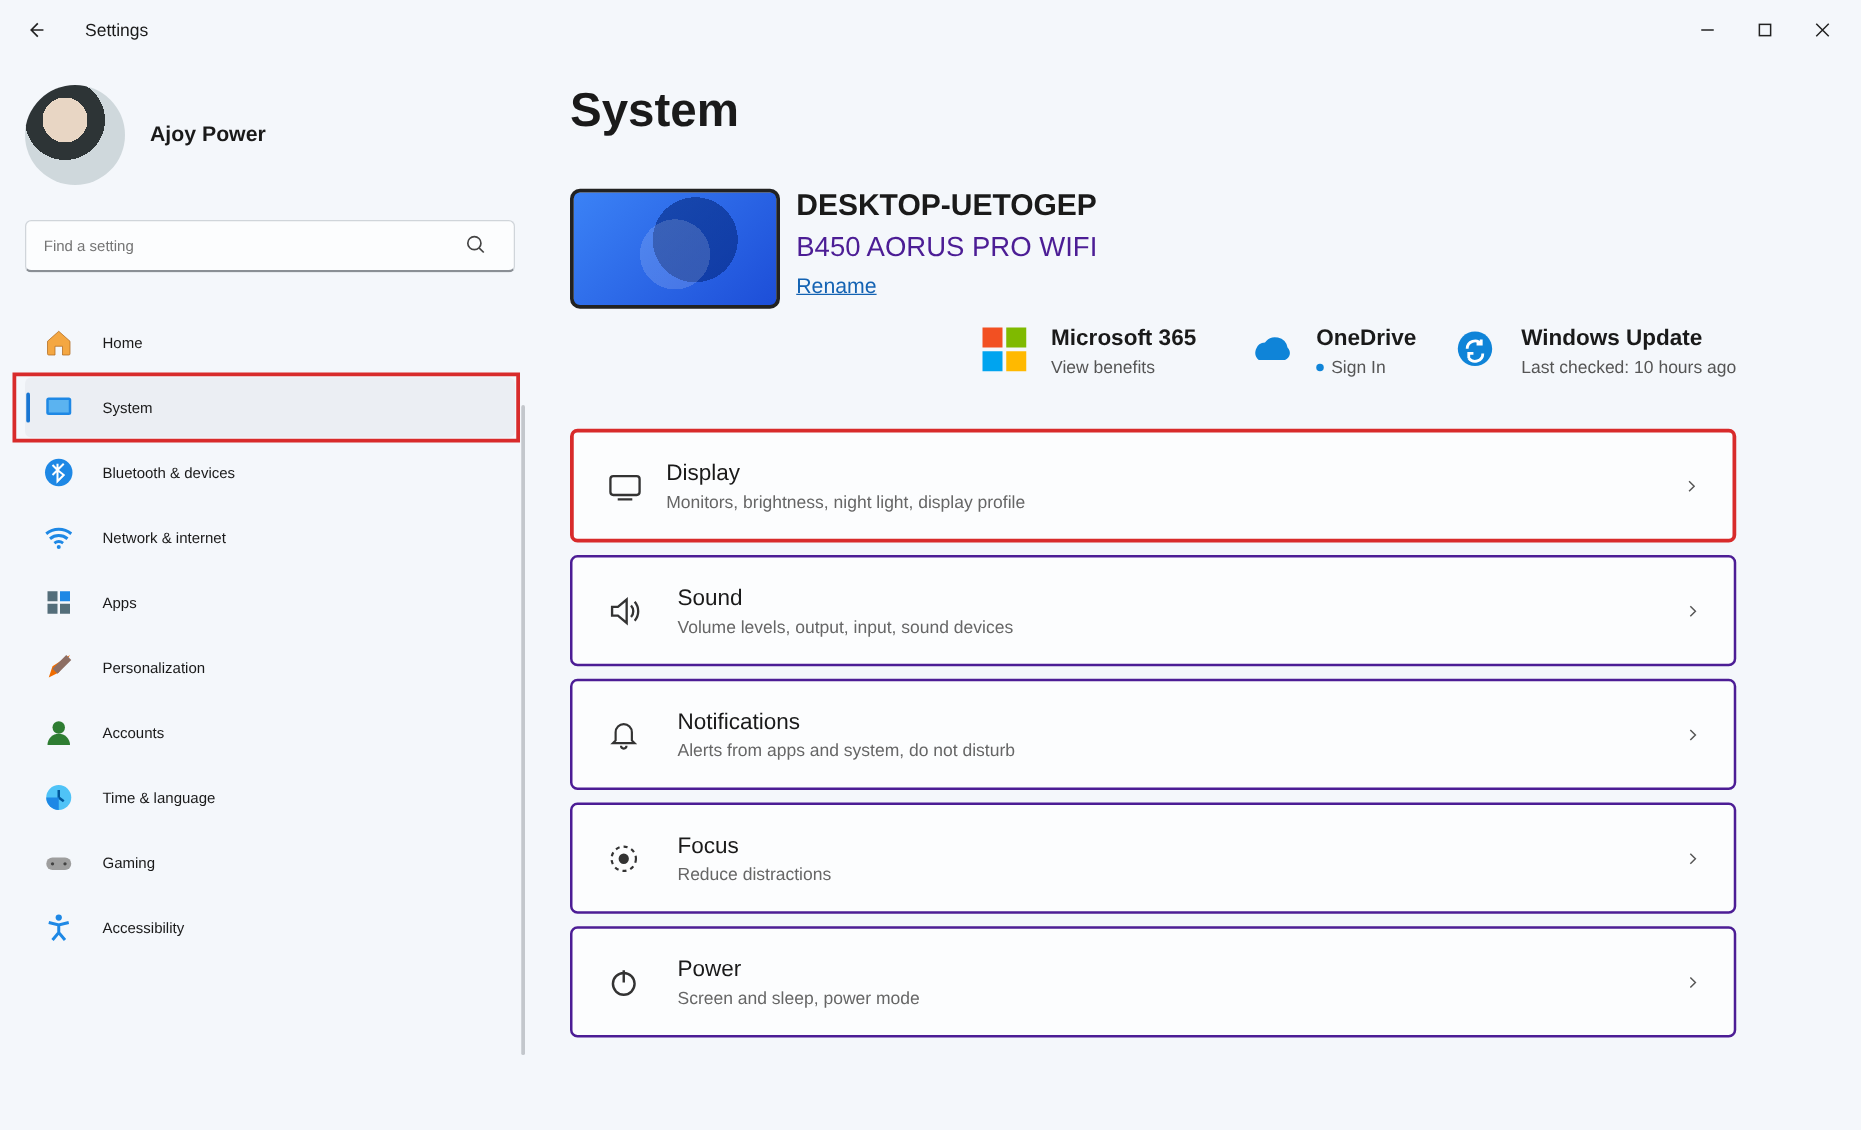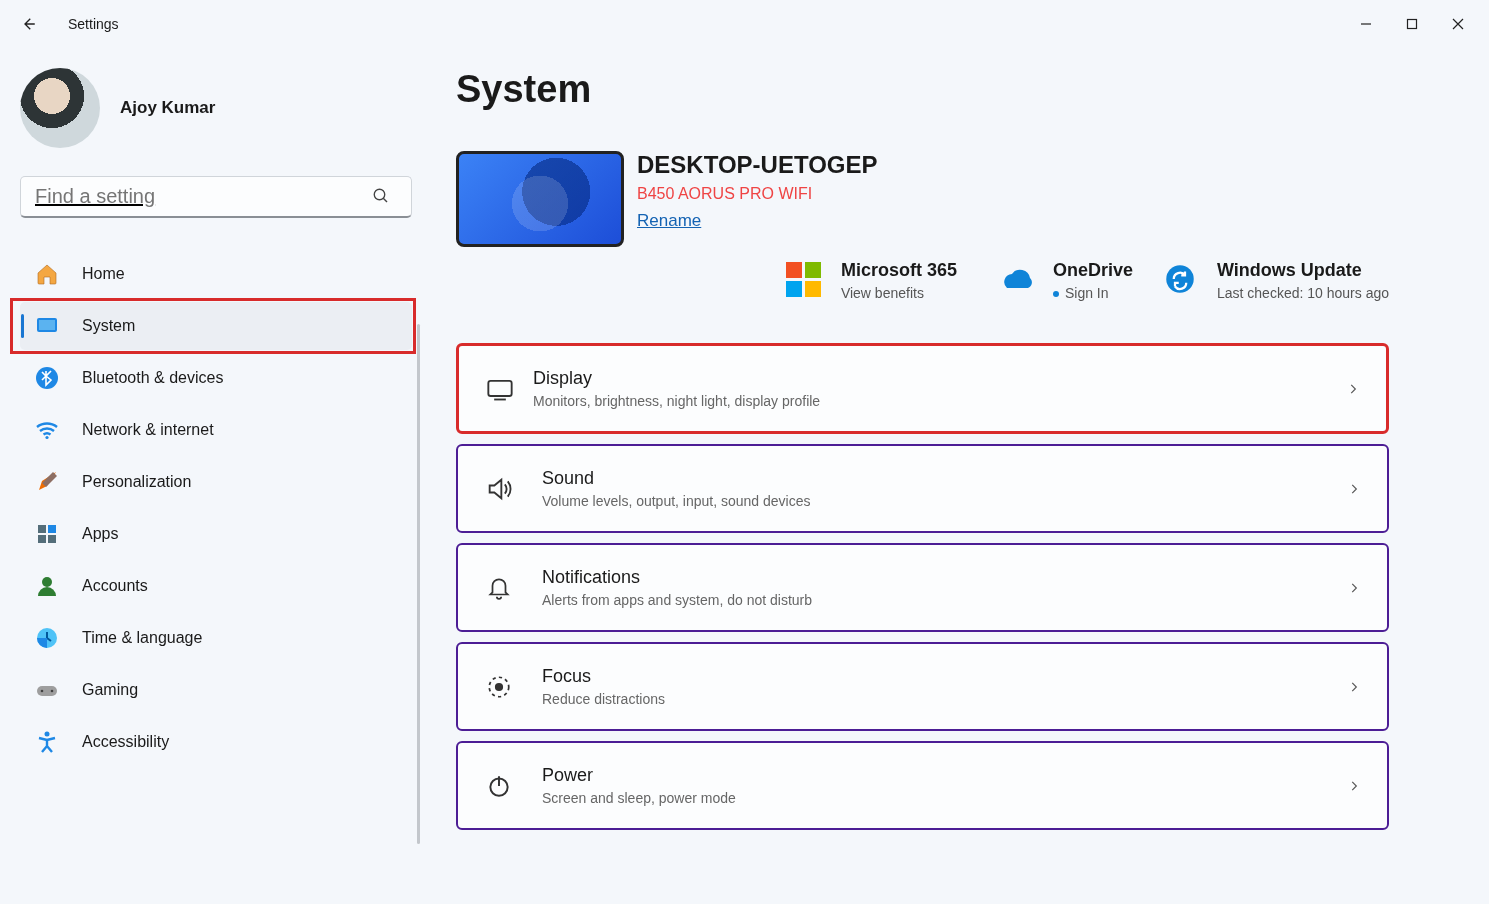--- a/index.html
+++ b/index.html
@@ -13,39 +13,39 @@
 
 .layout { display: flex; height: calc(904px - 48px); }
 .sidebar { width: 420px; padding: 20px 12px 0 20px; position: relative; }
 .main { flex: 1; padding: 20px 100px 20px 36px; overflow-y: auto; }
 
 .user-row { display: flex; align-items: center; gap: 20px; margin-bottom: 28px; }
 .avatar { width: 80px; height: 80px; border-radius: 50%; background: radial-gradient(circle at 40% 35%, #e8d6c4 0 18px, #2d3436 18px 32px, #cfd8dc 32px); background-size: cover; }
 .user-name { font-size: 17px; font-weight: 600; }
 
 .search-wrap { position: relative; margin-bottom: 32px; }
-.search-input { width: 392px; height: 42px; background: #fcfdfe; border: 1px solid #d0d5da; border-bottom: 2px solid #8a8f95; border-radius: 5px; padding: 0 44px 0 14px; font-size: 20px; outline: none; text-decoration: underline; }
+.search-input { width: 392px; height: 42px; background: #fcfdfe; border: 1px solid #d0d5da; border-bottom: 2px solid #8a8f95; border-radius: 5px; padding: 0 44px 0 14px; font-size: 12px; outline: none; }
 .search-icon { position: absolute; right: 18px; top: 11px; }
 
 .nav { display: flex; flex-direction: column; gap: 4px; width: 392px; }
-.nav-item { display: flex; align-items: center; gap: 22px; height: 48px; padding: 0 14px; border-radius: 5px; font-size: 16px; position: relative; cursor: pointer; }
+.nav-item { display: flex; align-items: center; gap: 22px; height: 48px; padding: 0 14px; border-radius: 5px; font-size: 12px; position: relative; cursor: pointer; }
 .nav-item.active { background: #ebeef3; }
 .nav-item.active::before { content: ""; position: absolute; left: 1px; top: 12px; bottom: 12px; width: 3px; background: #1976d2; border-radius: 2px; }
 .nav-icon { width: 26px; height: 26px; display: flex; align-items: center; justify-content: center; }
 .highlight-red { position: absolute; left: -10px; top: -4px; right: -4px; bottom: -4px; border: 3px solid #d82b2b; pointer-events: none; }
 
 .sidebar-scroll { position: absolute; right: 0; top: 276px; width: 3px; height: 520px; background: #c3c7cc; border-radius: 2px; }
 
 .page-title { font-size: 38px; font-weight: 600; margin-bottom: 40px; }
 
 .device-row { display: flex; align-items: flex-start; gap: 13px; margin-bottom: 42px; flex-wrap: wrap; }
 .device-thumb { width: 168px; height: 96px; border: 3px solid #222; border-radius: 8px; background: linear-gradient(135deg, #3b82f6 0%, #1d4ed8 100%); position: relative; overflow: hidden; }
 .device-thumb::after { content: ""; position: absolute; inset: 0; background: radial-gradient(circle at 50% 55%, rgba(255,255,255,0.15) 0 28px, transparent 28px), radial-gradient(circle at 60% 42%, rgba(0,35,120,0.55) 0 34px, transparent 34px); }
 .device-info h2 { font-size: 24px; font-weight: 600; }
-.device-info .sub { font-size: 16px; color: #ef4444; margin-top: 6px; }
+.device-info .sub { font-size: 22px; color: #4c1d95; margin-top: 6px; }
 .device-info .rename { color: #1463b3; font-size: 17px; margin-top: 8px; display: inline-block; }
 
 .right-cards { margin-left: auto; display: flex; flex-direction: row; gap: 28px; }
 .card-row { display: flex; gap: 18px; align-items: flex-start; }
 .card-row .ic { width: 38px; height: 38px; display: flex; align-items: center; justify-content: center; }
 .card-row .txt h3 { font-size: 18px; font-weight: 600; }
 .card-row .txt p { font-size: 14px; color: #555; margin-top: 4px; }
 .dot { display: inline-block; width: 6px; height: 6px; background: #0f84d8; border-radius: 50%; margin-right: 6px; vertical-align: middle; }
 
 .ms-logo { display: grid; grid-template-columns: 16px 16px; grid-template-rows: 16px 16px; gap: 3px; }
@@ -85,21 +85,21 @@
           <path d="M1 1l10 10M11 1L1 11" stroke="#222" stroke-width="1.2"></path>
         </svg>
       </div>
   </div>
 </div>
 
 <div class="layout">
   <aside class="sidebar">
     <div class="user-row">
       <div class="avatar"></div>
-      <div class="user-name">Ajoy Kumar</div>
+      <div class="user-name">Ajoy Power</div>
     </div>
 
     <div class="search-wrap">
       <input class="search-input" placeholder="Find a setting" style="">
       <svg class="search-icon" width="18" height="18" viewBox="0 0 24 24" fill="none" stroke="#444" stroke-width="1.8">
           <circle cx="10" cy="10" r="7"></circle>
           <line x1="20" y1="20" x2="15" y2="15"></line>
         </svg>
     </div>
 
@@ -136,36 +136,36 @@
             <svg width="24" height="24" viewBox="0 0 24 24">
               <path d="M2 9a16 16 0 0120 0M5 13a11 11 0 0114 0M8.5 16.5a6 6 0 017 0" stroke="#1e88e5" stroke-width="2.4" fill="none"></path>
               <circle cx="12" cy="19.5" r="1.6" fill="#1e88e5"></circle>
             </svg>
           </span>
         <span>Network &amp; internet</span>
       </div>
       <div class="nav-item">
         <span class="nav-icon">
             <svg width="24" height="24" viewBox="0 0 24 24">
-              <path d="M4 20l3-9 14-9-9 14-8 4z" fill="#ef6c00"></path>
-              <path d="M18 2l4 4-11 11-4-4L18 2z" fill="#8d6e63"></path>
-            </svg>
-          </span>
-        <span>Personalization</span>
-      </div>
-      <div class="nav-item">
-        <span class="nav-icon">
-            <svg width="24" height="24" viewBox="0 0 24 24">
               <rect x="3" y="3" width="8" height="8" fill="#546e7a"></rect>
               <rect x="13" y="3" width="8" height="8" fill="#1e88e5"></rect>
               <rect x="3" y="13" width="8" height="8" fill="#546e7a"></rect>
               <rect x="13" y="13" width="8" height="8" fill="#546e7a"></rect>
             </svg>
           </span>
         <span>Apps</span>
+      </div>
+      <div class="nav-item">
+        <span class="nav-icon">
+            <svg width="24" height="24" viewBox="0 0 24 24">
+              <path d="M4 20l3-9 14-9-9 14-8 4z" fill="#ef6c00"></path>
+              <path d="M18 2l4 4-11 11-4-4L18 2z" fill="#8d6e63"></path>
+            </svg>
+          </span>
+        <span>Personalization</span>
       </div>
       <div class="nav-item">
         <span class="nav-icon">
             <svg width="24" height="24" viewBox="0 0 24 24">
               <circle cx="12" cy="8" r="5" fill="#2e7d32"></circle>
               <path d="M3 22a9 9 0 0118 0" fill="#2e7d32"></path>
             </svg>
           </span>
         <span>Accounts</span>
       </div>

